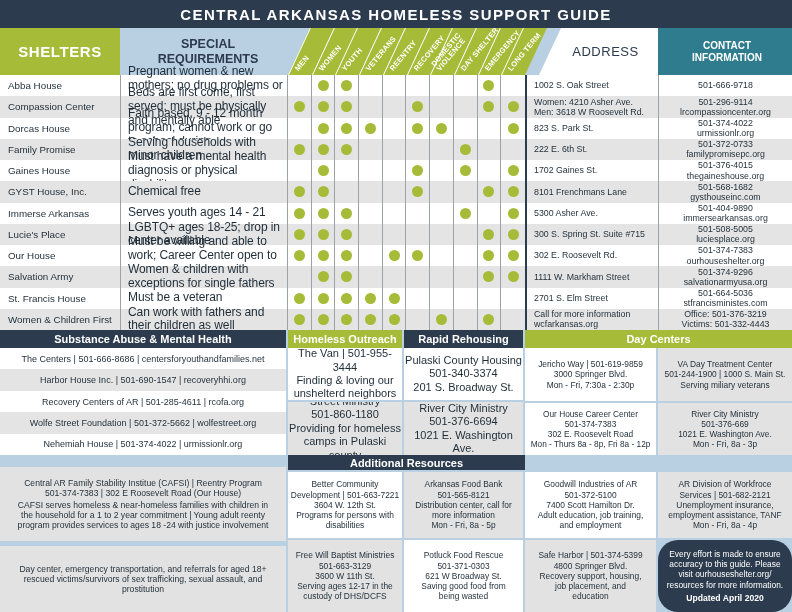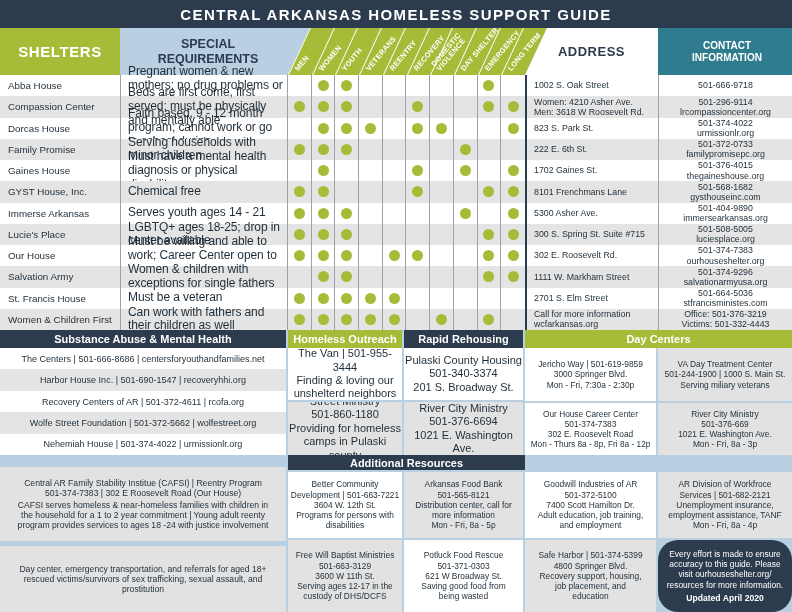--- a/index.html
+++ b/index.html
@@ -19,23 +19,23 @@
     clip-path:polygon(0 0,190px 0,168px 100%,0 100%);
     color:#2c3b4d;font-weight:bold;font-size:12.5px;line-height:1.15;text-align:center;
     display:flex;align-items:center;justify-content:center;white-space:pre-line;padding-right:14px;box-sizing:border-box;}
   #matrix-headers{position:absolute;left:288px;top:28px;width:237px;height:47px;}
   .mh-cell{position:absolute;top:0;width:23.7px;height:47px;background:#a6bc38;
     transform:skewX(-25deg);transform-origin:0 100%;}
   .mh-cell.sep{border-left:1.5px solid #fff;box-sizing:border-box;}
   .mh-label{position:absolute;bottom:3px;color:#fff;font-weight:bold;font-size:7.5px;
     letter-spacing:.2px;line-height:.95;white-space:pre;
     transform:rotate(-50deg);transform-origin:0 100%;}
-  .hdr-address{position:absolute;left:525px;top:28px;width:133px;height:47px;background:#ffffff;
+  .hdr-address{position:absolute;left:539px;top:28px;width:133px;height:47px;background:#ffffff;
     clip-path:polygon(22px 0,100% 0,100% 100%,0 100%);
-    color:#2c3b4d;font-weight:bold;font-size:13px;letter-spacing:.5px;
+    color:#2c3b4d;font-weight:normal;font-size:13px;letter-spacing:.5px;
     display:flex;align-items:center;justify-content:center;}
   .hdr-contact{position:absolute;left:658px;top:28px;width:138px;height:47px;background:#2e7c8e;
     color:#fff;font-weight:bold;font-size:10px;line-height:1.2;text-align:center;
     display:flex;align-items:center;justify-content:center;white-space:pre-line;}
 
   
   #shelter-rows{position:absolute;left:0;top:75px;width:792px;height:255px;
     display:flex;flex-direction:column;background:#fff;}
   .srow{flex:1;display:flex;min-height:0;}
   .srow:nth-child(even){background:#e4e4e4;}
@@ -471,21 +471,21 @@
         <div class="sc c-contact">Office: 501-376-3219
 Victims: 501-332-4443</div>
       </div>
     </div>
 
   <div class="block" style="left:0;top:330px;width:286px;height:125px;">
     <div class="sec-header navy">Substance Abuse &amp; Mental Health</div>
     <div id="substance-list">
       <div class="sub-item">The Centers | 501-666-8686 | centersforyouthandfamilies.net</div>
       <div class="sub-item">Harbor House Inc. | 501-690-1547 | recoveryhhi.org</div>
-      <div class="sub-item">Recovery Centers of AR | 501-372-4611 | rcofa.org</div>
+      <div class="sub-item">Recovery Centers of AR | 501-285-4611 | rcofa.org</div>
       <div class="sub-item">Wolfe Street Foundation | 501-372-5662 | wolfestreet.org</div>
       <div class="sub-item">Nehemiah House | 501-374-4022 | urmissionlr.org</div>
     </div>
   </div>
 
   <div class="block" style="left:288px;top:330px;width:114px;height:125px;">
     <div class="sec-header greenbg">Homeless Outreach</div>
     <div class="info-cell cell-white" style="left:0;top:18px;width:114px;height:52px;">The Van | 501-955-3444
 Finding &amp; loving our
 unshelterd neighbors</div>

